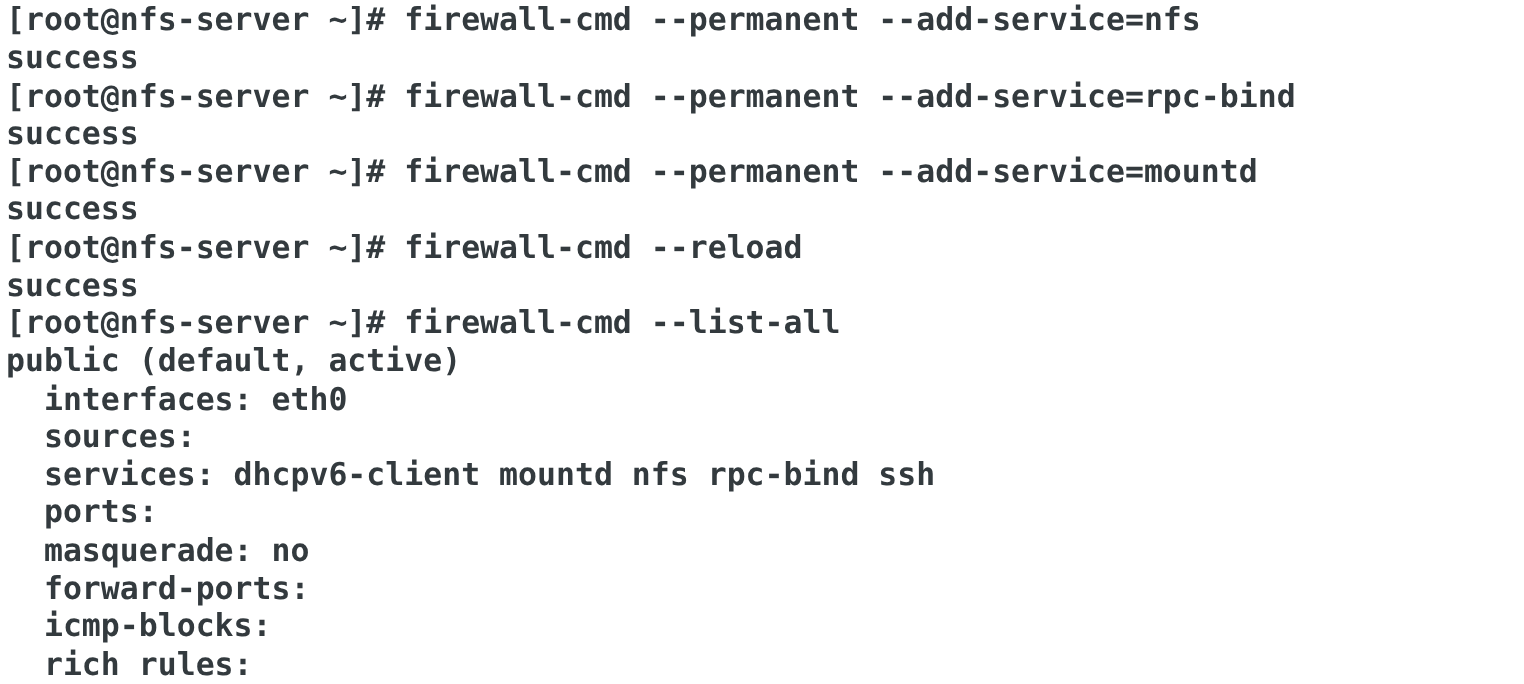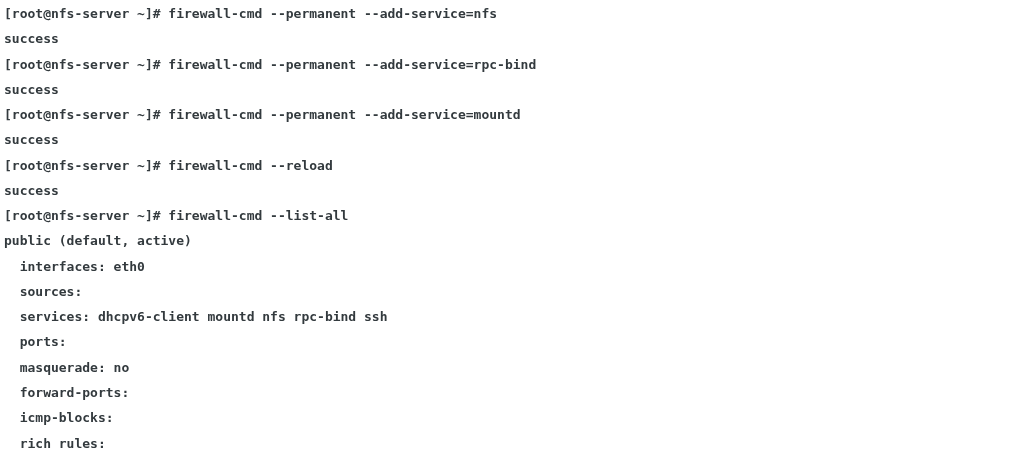--- a/index.html
+++ b/index.html
@@ -14,21 +14,21 @@
   }
   .terminal {
     box-sizing: border-box;
     width: 1016px;
     height: 456px;
     padding: 1px 0 0 4px;
     background: var(--term-bg, #ffffff);
     color: var(--term-fg, #333a3e);
     font-family: "DejaVu Sans Mono", "Liberation Mono", monospace;
     font-weight: bold;
-    font-size: 13px;
+    font-size: 21px;
     line-height: 25.28px;
     white-space: pre;
   }
   .term-line {
     height: 25.28px;
   }
 </style>
 </head>
 <body>
 

